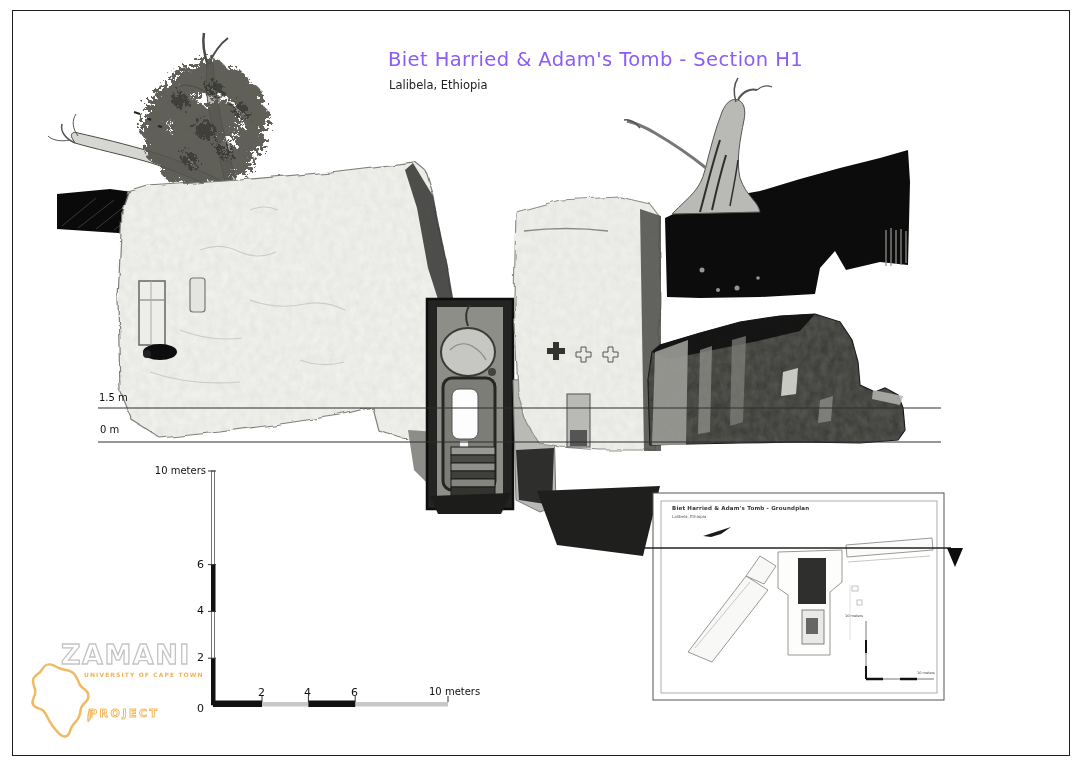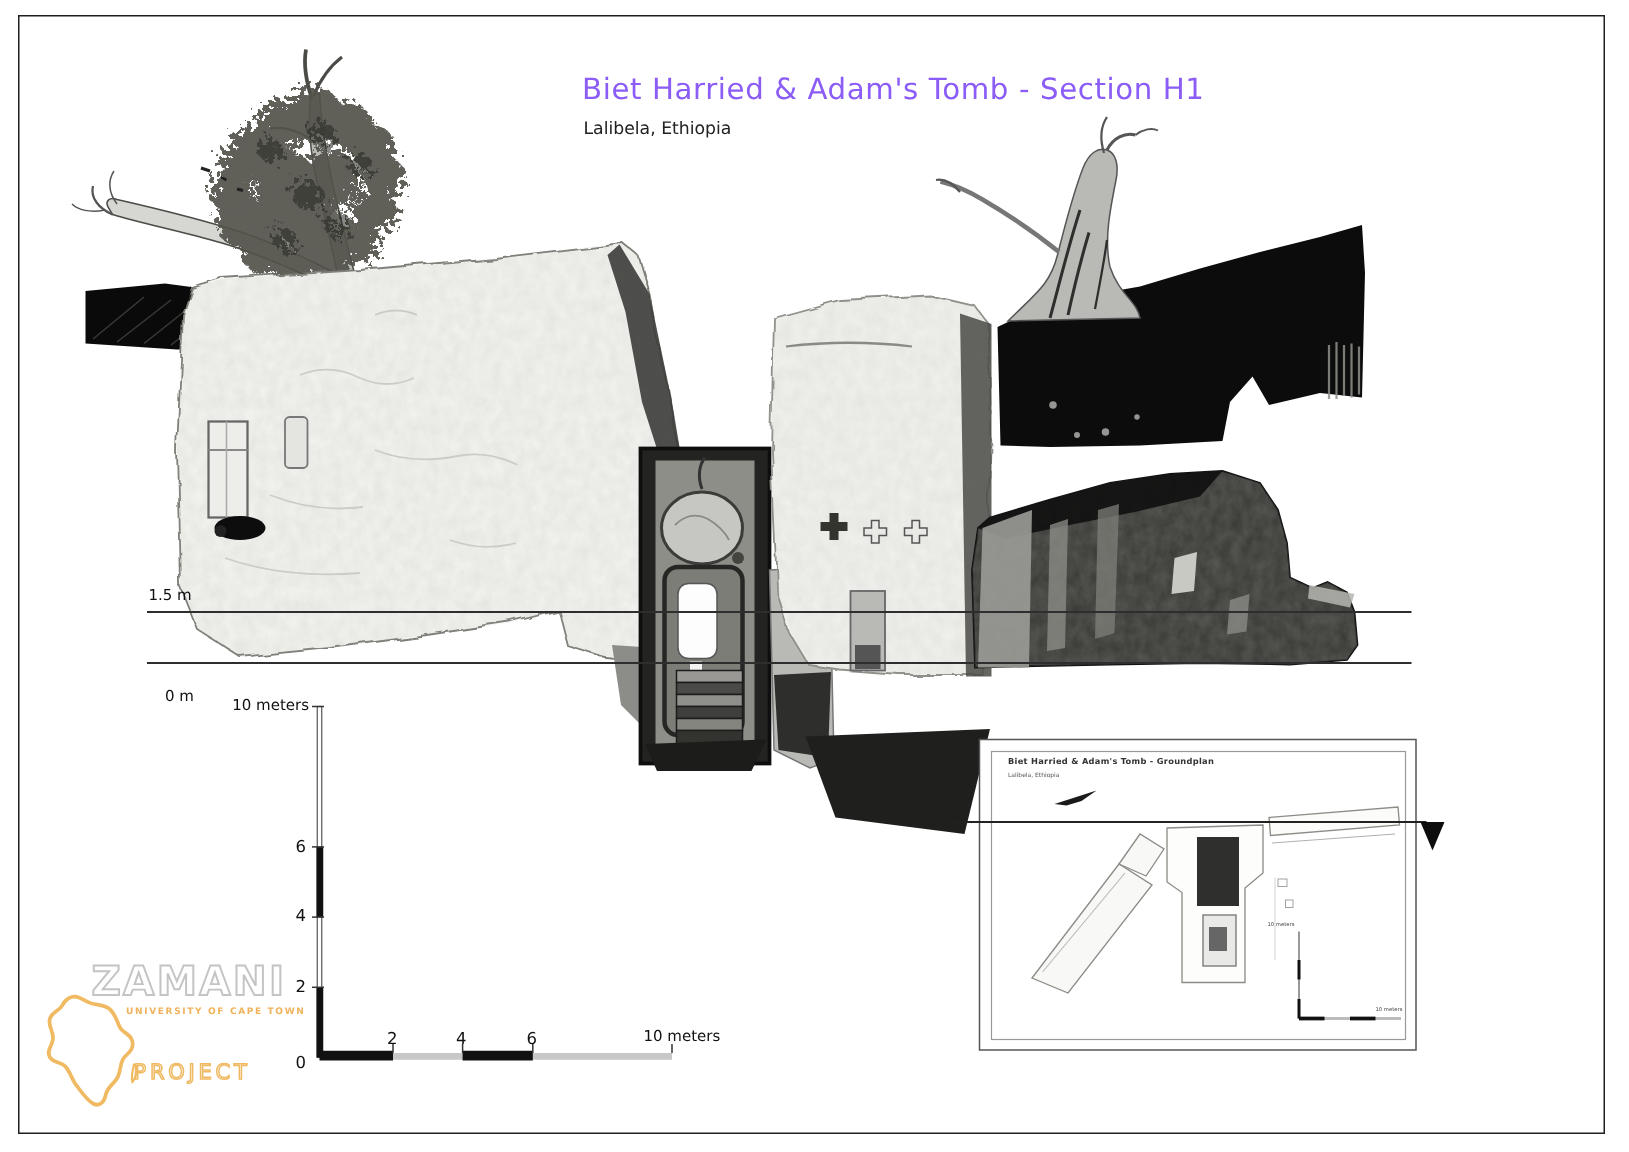--- a/index.html
+++ b/index.html
@@ -11,21 +11,21 @@
   .title{font-size:19.5px;letter-spacing:.4px;color:#8b5cf6;}
   .subtitle{font-size:11.5px;color:#222;}
   .scalelab{font-size:10px;color:#111;}
   .tick{font-size:11px;color:#111;}
   .inset-title{font-size:5.5px;font-weight:bold;color:#333;letter-spacing:.2px;}
   .inset-sub{font-size:4px;color:#555;}
   .inset-scale{font-size:3.5px;color:#444;}
   .uct{font-size:6px;color:#f0b35c;letter-spacing:1.1px;font-weight:bold;}
   .zamani{font-size:27px;font-weight:bold;letter-spacing:1.5px;color:transparent;
           -webkit-text-stroke:1.3px #c4c4c4;}
-  .project{font-size:14px;font-weight:normal;letter-spacing:2.5px;color:transparent;
+  .project{font-size:11px;font-weight:bold;letter-spacing:2.5px;color:transparent;
            -webkit-text-stroke:1px #f0ba62;}
 </style>
 </head>
 <body>
 
 <div class="page">
   <div class="frame"></div>
 
   <svg class="art" width="1086" height="768" viewBox="0 0 1086 768">
     <defs>
@@ -275,21 +275,21 @@
     <g transform="translate(30,662) scale(1.04)">
       <path d="M22,3 C17,1 13,4 11,8 C9,12 4,12 3,17 C2,22 6,25 5,30 C4,35 1,37 3,41 C5,45 10,44 13,47 C16,50 17,55 20,59 C23,63 27,69 31,71 C35,73 38,70 39,65 C40,60 45,58 47,53 C49,48 48,44 51,41 C54,38 57,36 56,31 C55,26 50,26 48,22 C46,18 45,13 41,10 C37,7 32,8 28,6 C26,5 24,4 22,3 Z" fill="none" stroke="#f0ba62" stroke-width="2.4"></path>
       <path d="M57,46 C56,50 55,54 56,57 C58,55 59,50 59,47 Z" fill="none" stroke="#f0ba62" stroke-width="1.4"></path>
     </g>
   </svg>
 
   <span class="t title" style="left:388px;top:50px;">Biet Harried &amp; Adam's Tomb - Section H1</span>
   <span class="t subtitle" style="left:389px;top:79px;">Lalibela, Ethiopia</span>
 
   <span class="t scalelab" style="left:99px;top:393px;">1.5 m</span>
-  <span class="t scalelab" style="left:110px;top:425px;margin-top:35px;">0 m</span>
+  <span class="t scalelab" style="left:100px;top:425px;">0 m</span>
 
   <span class="t scalelab" style="left:140px;top:466px;width:66px;text-align:right;">10 meters</span>
   <span class="t tick" style="left:197px;top:559px;">6</span>
   <span class="t tick" style="left:197px;top:605px;">4</span>
   <span class="t tick" style="left:197px;top:652px;">2</span>
   <span class="t tick" style="left:197px;top:703px;">0</span>
 
   <span class="t tick" style="left:258px;top:687px;">2</span>
   <span class="t tick" style="left:304px;top:687px;">4</span>
   <span class="t tick" style="left:351px;top:687px;">6</span>

